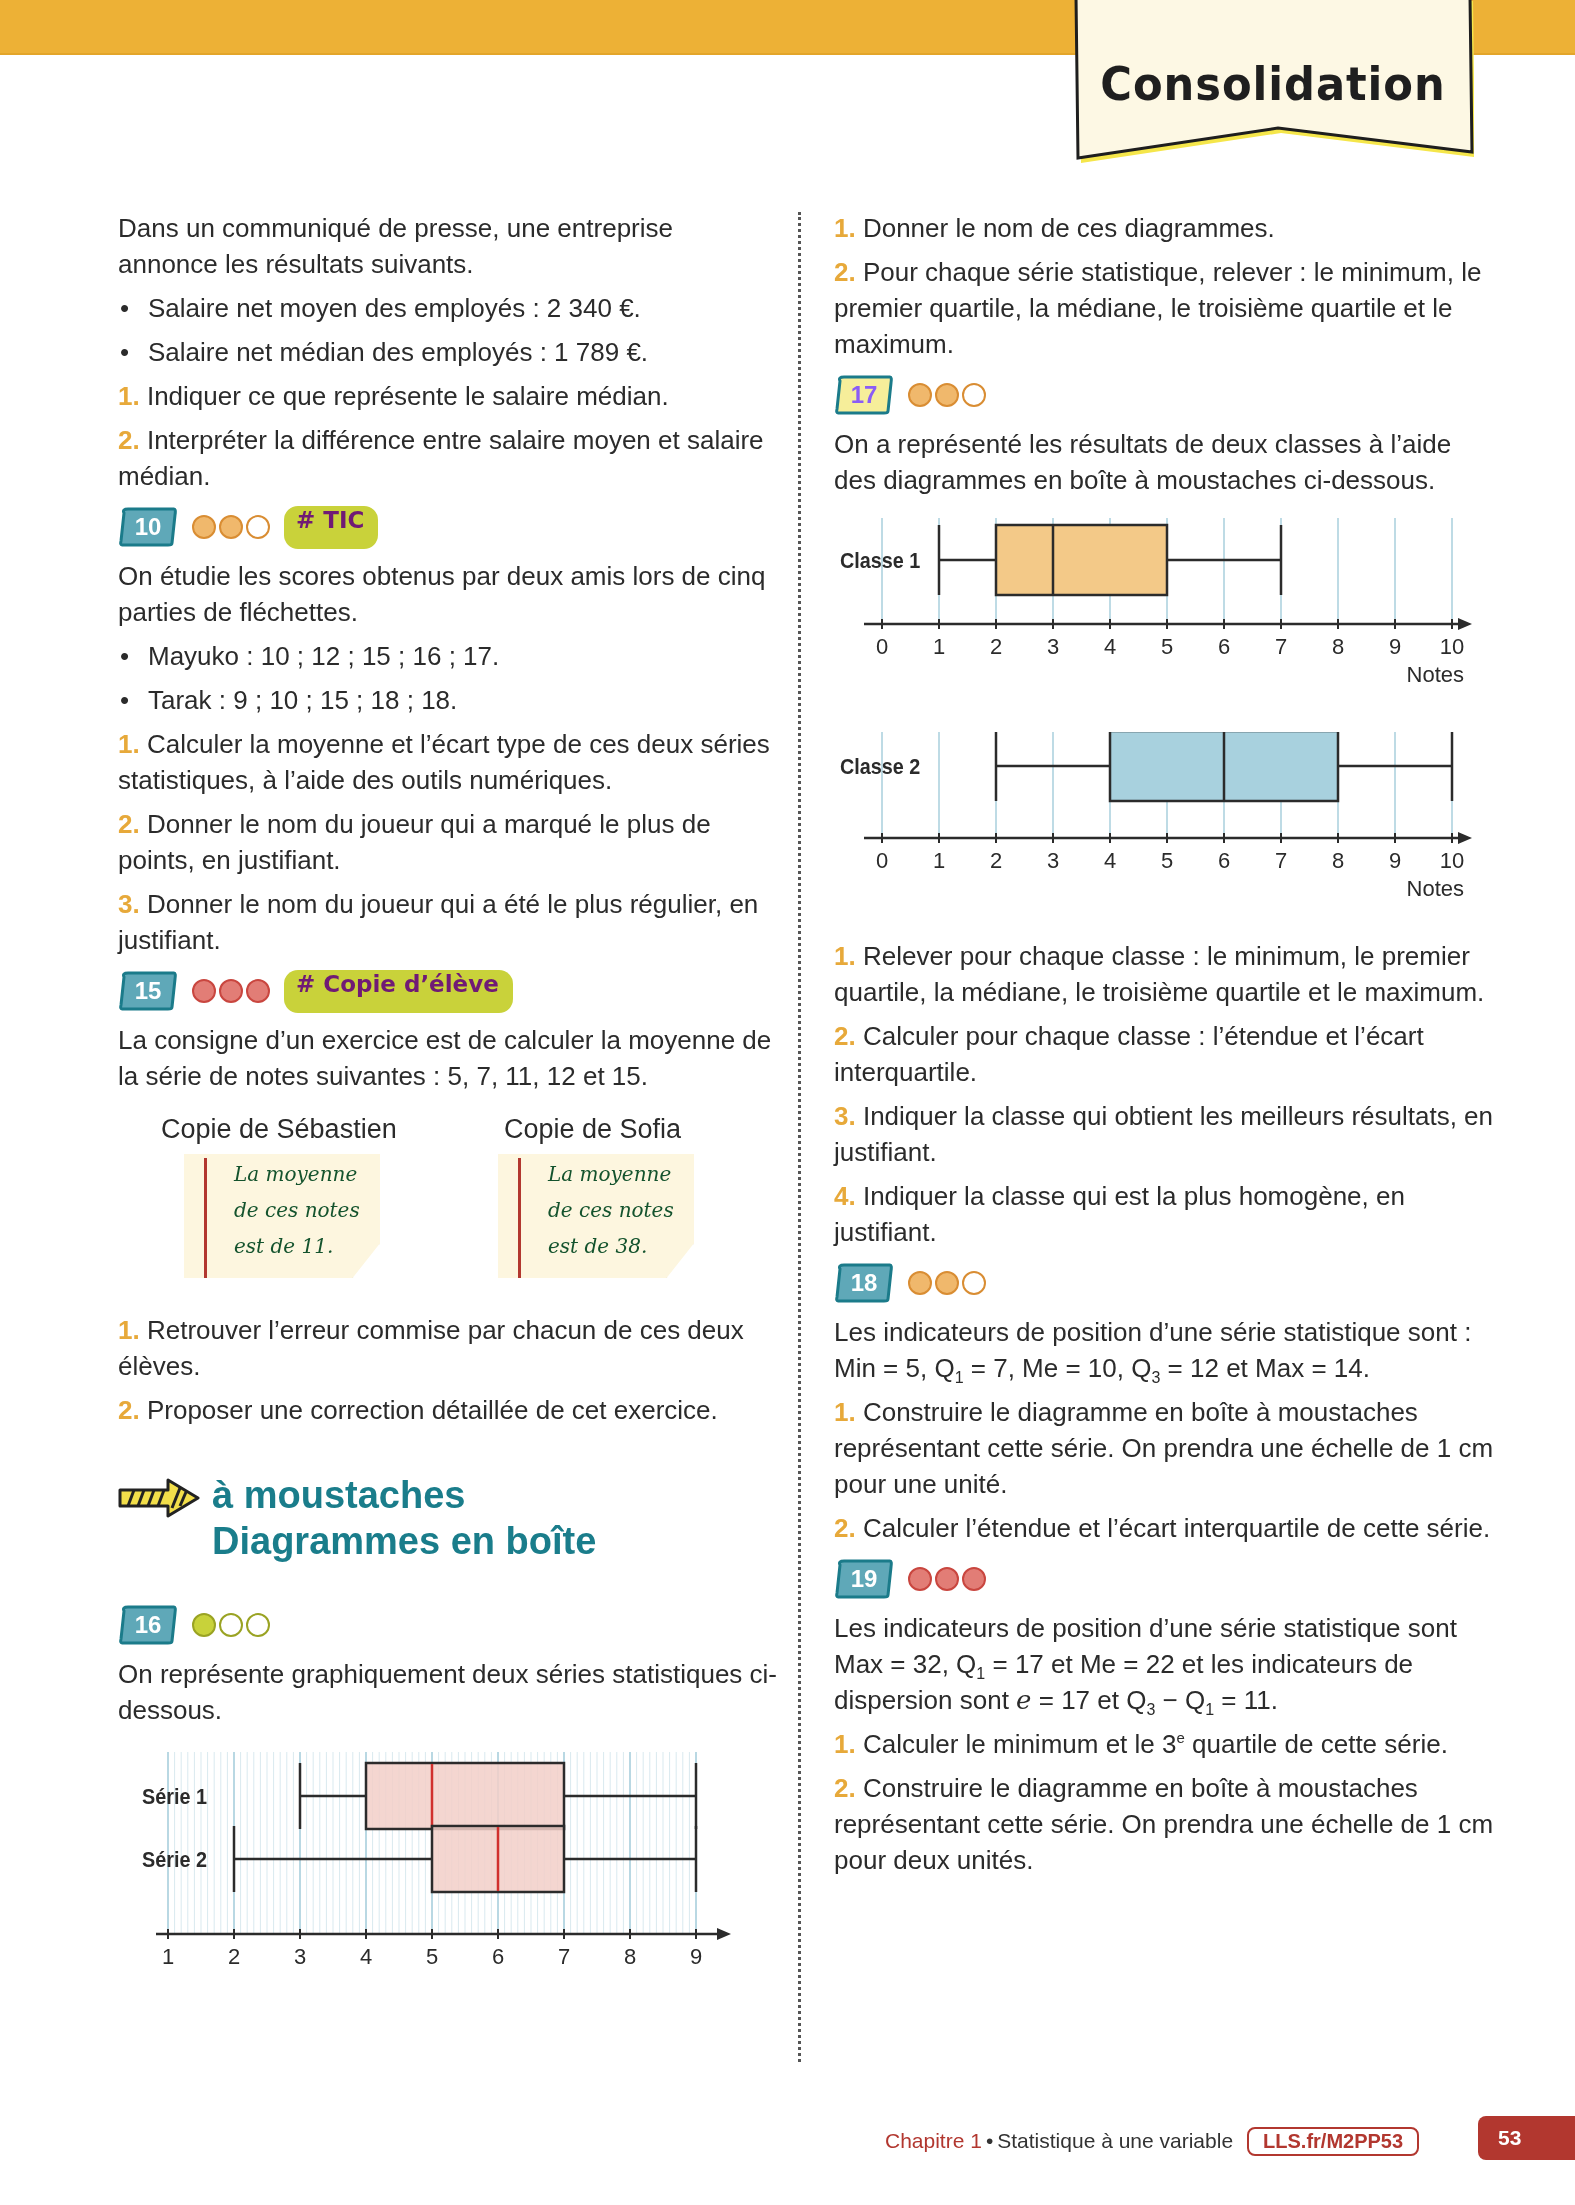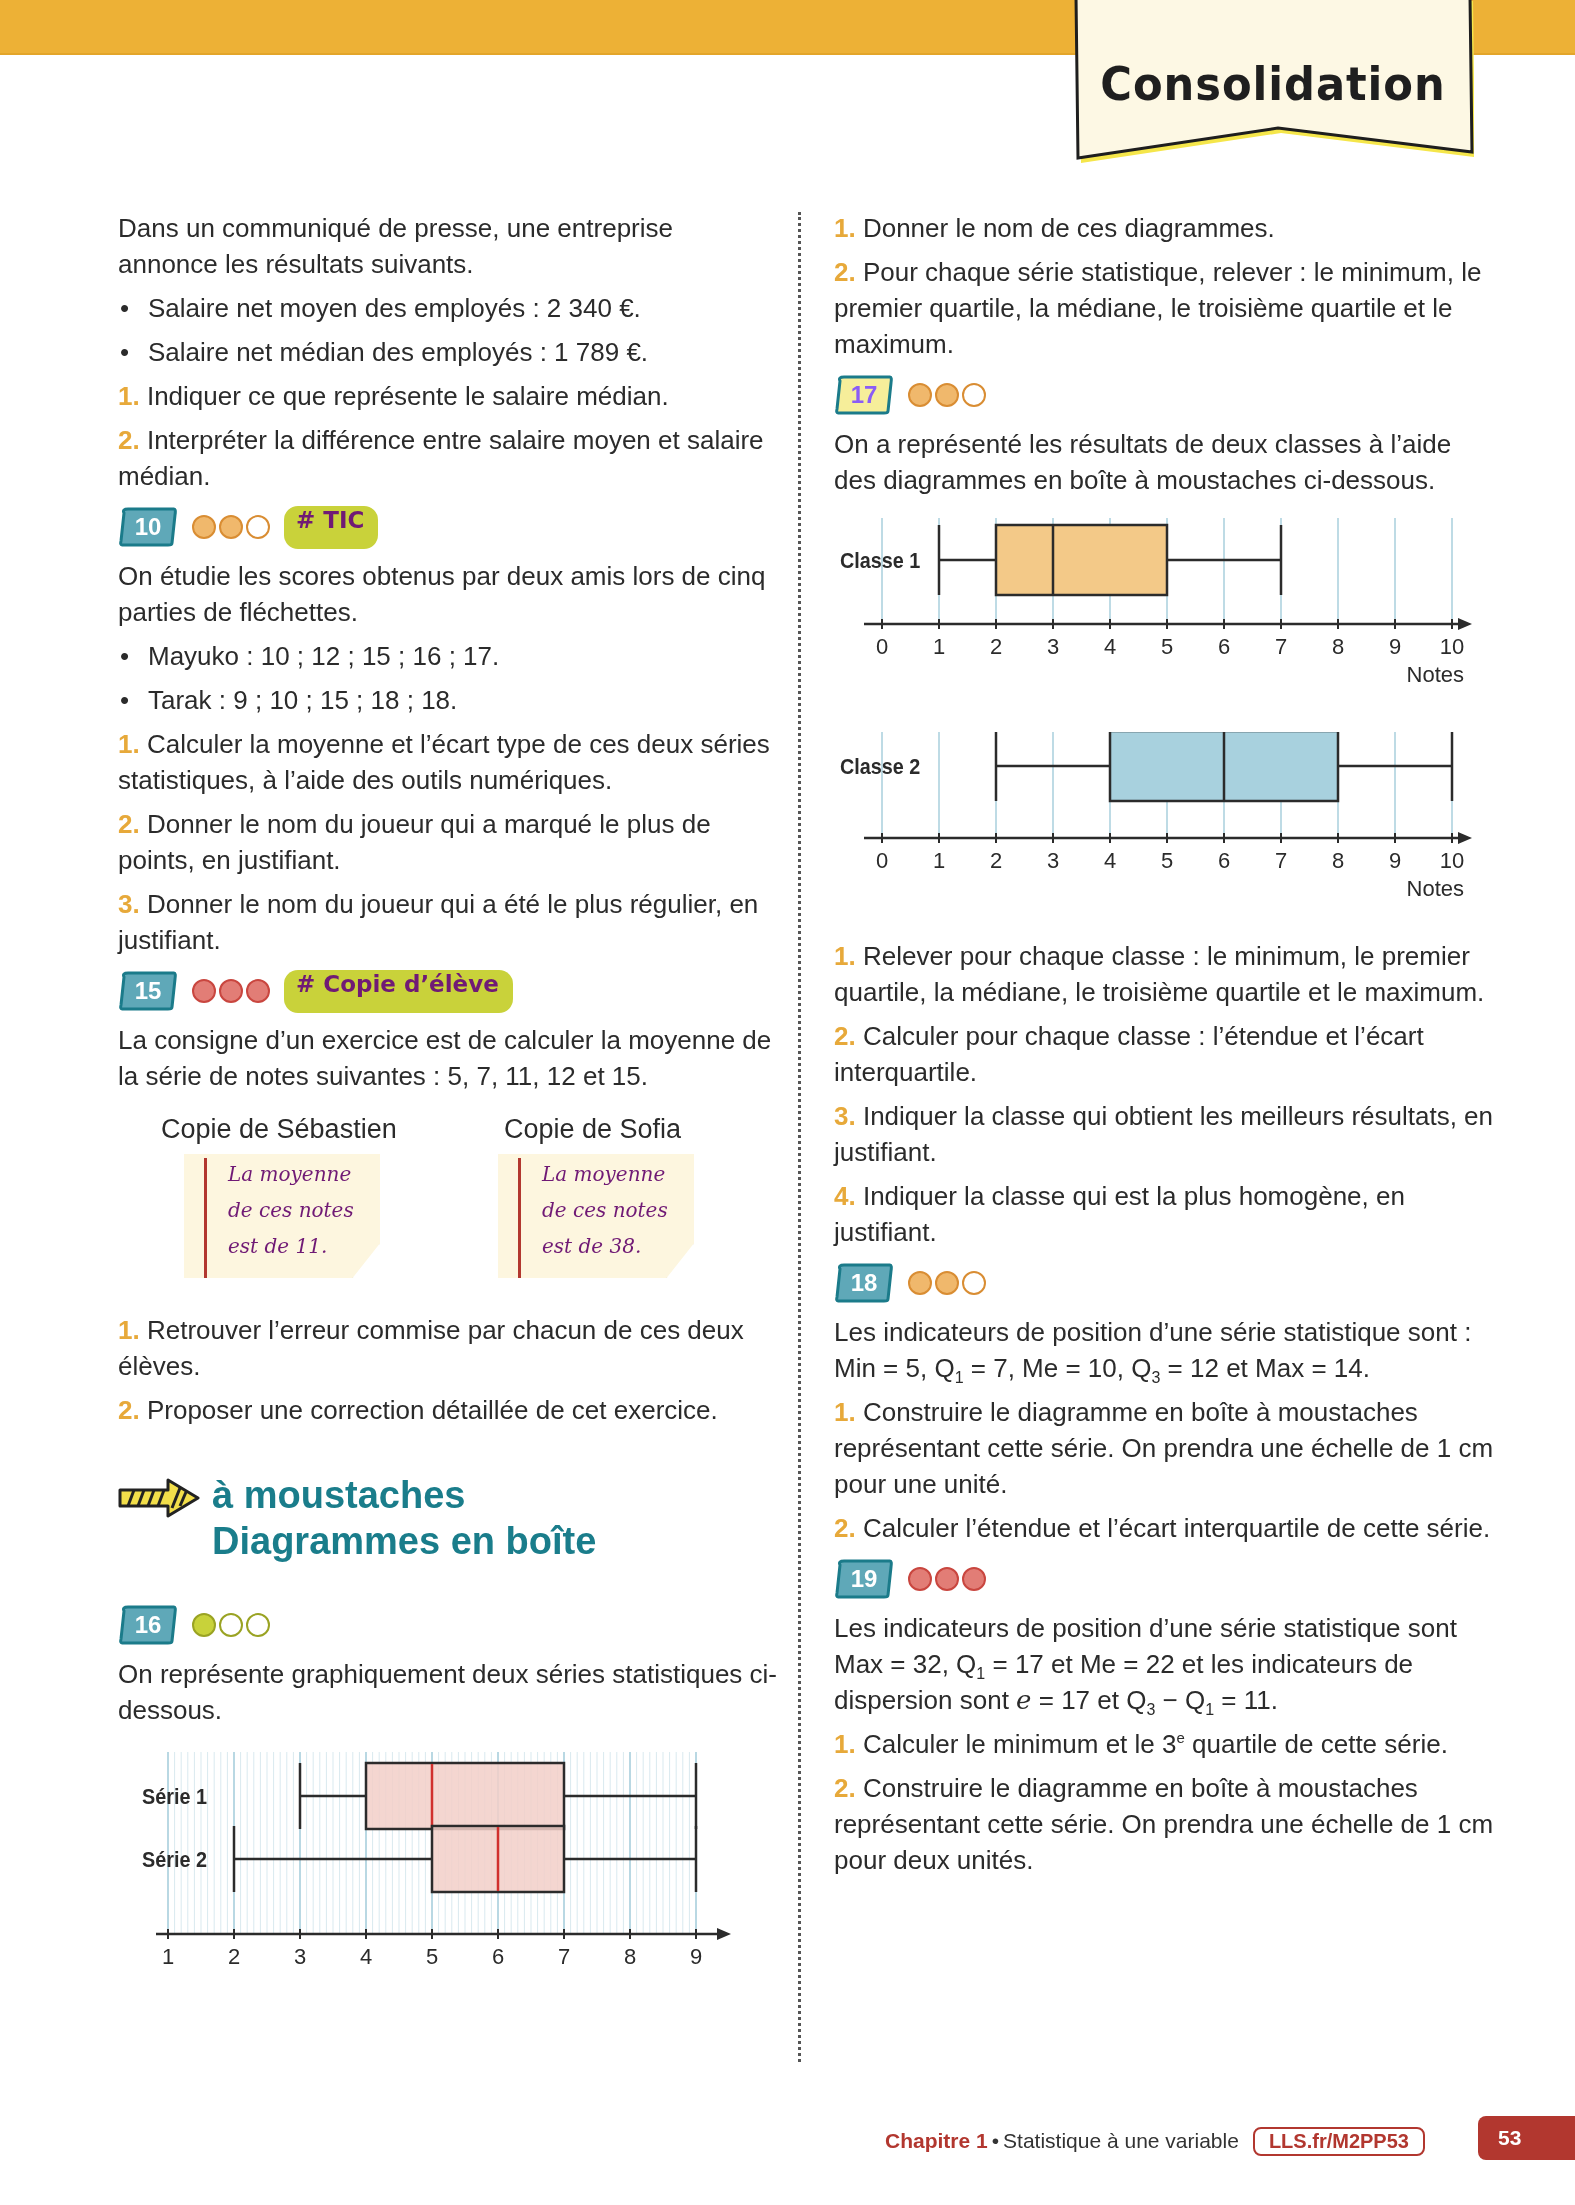--- a/index.html
+++ b/index.html
@@ -31,32 +31,32 @@
   .q { font-size: 26px; line-height: 36px; margin-bottom: 8px; }
   .qn { color: #e7a93a; font-weight: bold; }
   sub { font-size: 16px; vertical-align: -6px; line-height: 0; }
   sup { font-size: 15px; vertical-align: 10px; line-height: 0; }
   i.math { font-family: "DejaVu Serif", serif; font-style: italic; }
 
   .copies { position: relative; height: 200px; margin: 4px 0 10px; }
   .copy-label { position: absolute; top: 12px; font-size: 27px; }
   .note { position: absolute; top: 52px; width: 196px; height: 124px; background: #fdf6df; box-shadow: 2px 4px 7px rgba(0,0,0,0.25); clip-path: polygon(0 0, 100% 0, 100% 72%, 86% 100%, 0 100%); }
   .note::before { content: ""; position: absolute; left: 20px; top: 4px; bottom: 0; width: 3px; background: #b2372f; }
-  .note-line { position: absolute; left: 44px; font-family: "DejaVu Serif", serif; font-style: italic; font-size: 20px; color: #701a75; }
+  .note-line { position: absolute; left: 50px; font-family: "DejaVu Serif", serif; font-style: italic; font-size: 20px; color: #14532d; }
 
   .section-title { position: relative; margin: 44px 0 28px; height: 100px; }
   .section-title svg { position: absolute; left: 0; top: 6px; }
   .section-title .st { position: absolute; left: 94px; top: 0; font-size: 38px; line-height: 46px; font-weight: bold; color: #1a7d8b; }
 
   .chart16 { position: relative; width: 640px; height: 240px; margin-top: 16px; }
   .chart17 { position: relative; width: 640px; height: 200px; margin: 20px 0 6px; }
   .chart-svg { position: absolute; left: 0; top: 0; }
 
   .footer { position: absolute; top: 2124px; left: 885px; height: 34px; display: flex; align-items: center; }
-  .footer-chapter { color: #b2372f; font-weight: bold; font-size: 21px; }
+  .footer-chapter { color: #b2372f; font-weight: normal; font-size: 21px; }
   .footer-sep { font-size: 21px; margin: 0 4px; color: #333; }
   .footer-subject { font-size: 21px; color: #333; }
   .footer-link { margin-left: 14px; border: 2px solid #b2372f; border-radius: 8px; padding: 1px 14px; color: #b2372f; font-weight: bold; font-size: 20px; }
   .page-num { position: absolute; left: 1478px; top: 2116px; width: 97px; height: 44px; background: #b2372f; border-radius: 8px 0 0 8px; color: #fff; font-weight: bold; font-size: 21px; display: flex; align-items: center; padding-left: 20px; }
 </style>
 </head>
 <body>
 
 <div class="top-band"></div>
 <div class="ribbon">

